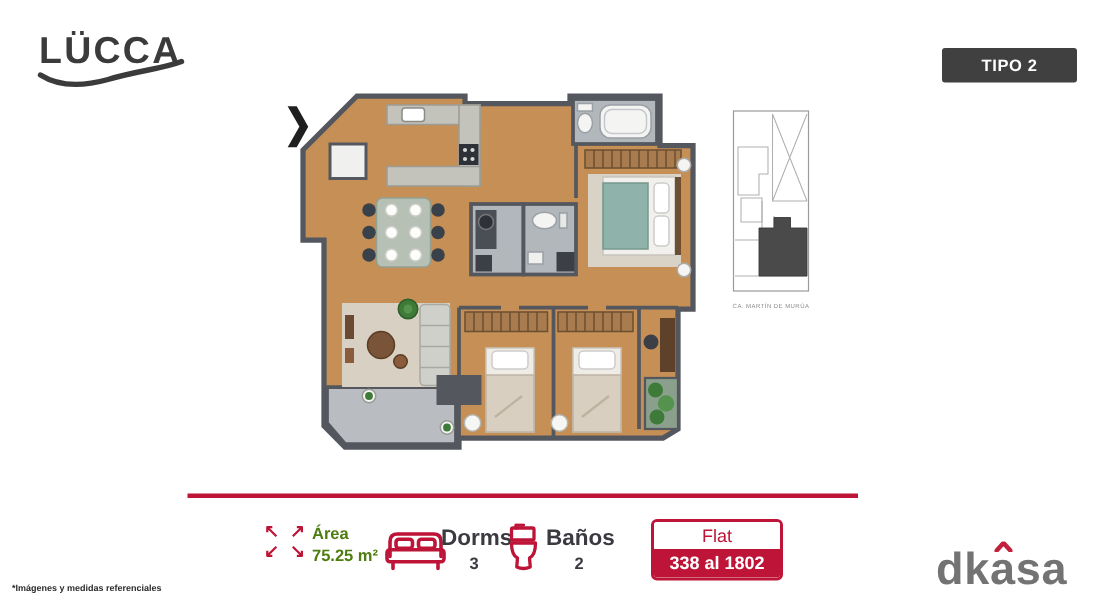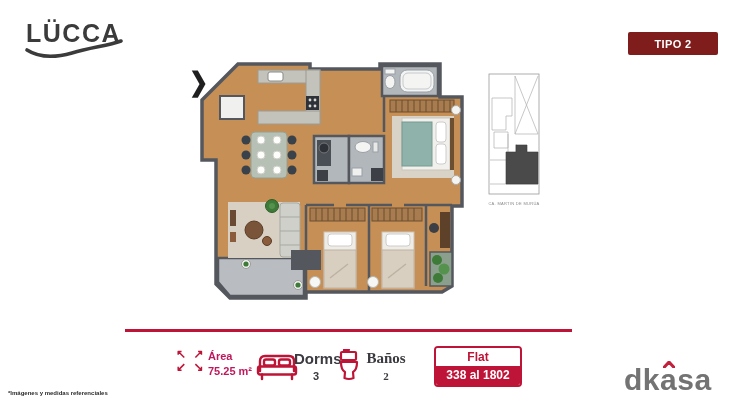--- a/index.html
+++ b/index.html
@@ -4,21 +4,21 @@
 <style>
   html,body{margin:0;padding:0;}
   body{
     width:730px;height:410px;position:relative;overflow:hidden;
     background:#ffffff;font-family:"Liberation Sans",sans-serif;
   }
   
   .logo-svg{position:absolute;left:24px;top:12px;width:112px;height:52px;}
   .type-badge{
     position:absolute;left:628px;top:32px;width:90px;height:23px;
-    background:#7f1d1d;color:#ffffff;font-size:11px;font-weight:bold;
+    background:#404040;color:#ffffff;font-size:11px;font-weight:bold;
     display:flex;align-items:center;justify-content:center;letter-spacing:.4px;
     border-radius:2px;
   }
   
   .entry-arrow{
     position:absolute;left:189px;top:69px;font-size:23px;font-weight:bold;
     color:#1f1f1f;transform:scaleY(1.15);
   }
   .plan-svg{position:absolute;left:194px;top:60px;width:272px;height:260px;}
   
@@ -27,37 +27,37 @@
     position:absolute;left:478px;top:201px;width:72px;text-align:center;
     font-size:4px;color:#8a8a8a;letter-spacing:.3px;
   }
   
   .rule{position:absolute;left:125px;top:329px;width:447px;height:3px;background:#be1437;}
   .expand-icon{
     position:absolute;left:176px;top:348px;width:28px;height:30px;
     color:#be1437;font-weight:bold;font-size:12px;line-height:13px;
     letter-spacing:2px;white-space:pre;
   }
-  .area-block{position:absolute;left:208px;top:350px;color:#be185d;}
+  .area-block{position:absolute;left:208px;top:350px;color:#4d7c0f;}
   .area-block .lbl{font-size:11px;font-weight:bold;}
   .area-block .val{font-size:11px;font-weight:bold;margin-top:3px;}
   .bed-icon-svg{position:absolute;left:256px;top:351px;width:42px;height:30px;}
   .dorms-block{position:absolute;left:294px;top:350px;width:44px;text-align:center;color:#3a3a40;}
   .dorms-block .lbl,.banos-block .lbl{font-size:15px;font-weight:bold;}
   .dorms-block .val,.banos-block .val{font-size:11px;font-weight:bold;margin-top:3px;}
   .toilet-icon-svg{position:absolute;left:338px;top:349px;width:22px;height:33px;}
-  .banos-block{position:absolute;left:364px;top:350px;width:44px;text-align:center;color:#3a3a40;font-family:Liberation Serif, serif;}
+  .banos-block{position:absolute;left:364px;top:350px;width:44px;text-align:center;color:#3a3a40;}
   .flat-badge{
     position:absolute;left:434px;top:346px;width:88px;height:41px;
     border:2.5px solid #be1437;border-radius:4px;overflow:hidden;background:#ffffff;
     box-sizing:border-box;display:flex;flex-direction:column;
   }
   .flat-badge .flat-top{
     flex:1;display:flex;align-items:center;justify-content:center;
-    color:#be1437;font-size:12px;font-weight:bold;background:#ffffff;
+    color:#be1437;font-size:12px;font-weight:normal;background:#ffffff;
   }
   .flat-badge .flat-bottom{
     flex:1.1;display:flex;align-items:center;justify-content:center;
     color:#ffffff;font-size:12px;font-weight:bold;background:#be1437;
   }
   
   .brand{
     position:absolute;left:624px;top:366px;color:#737373;
     font-size:30px;font-weight:bold;letter-spacing:.5px;line-height:27px;
   }

